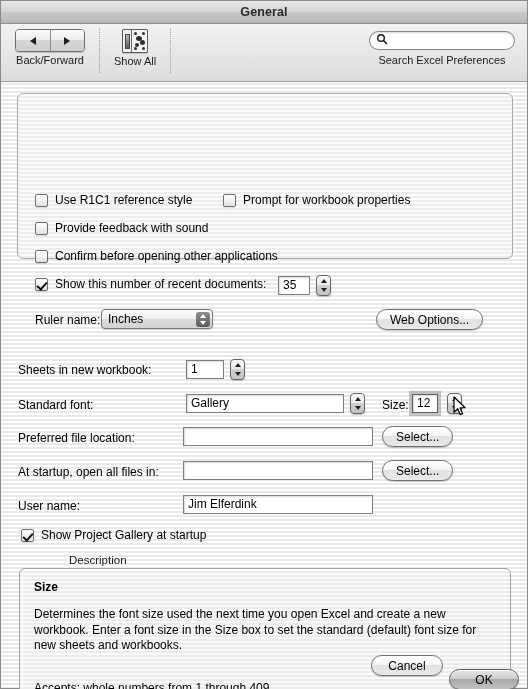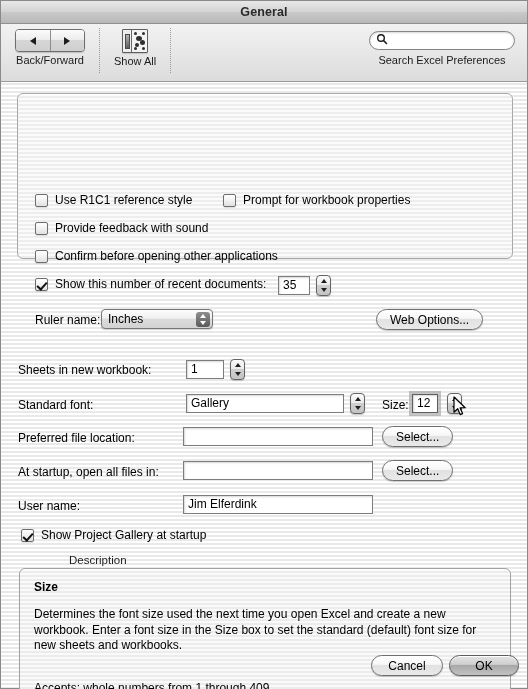--- a/index.html
+++ b/index.html
@@ -354,21 +354,21 @@
 
     <div class="desc-title">Description</div>
     <div class="descbox">
       <p class="desc-h">Size</p>
       <p class="desc-p">Determines the font size used the next time you open Excel and create a new workbook. Enter a font size in the Size box to set the standard (default) font size for new sheets and workbooks.</p>
       <div class="desc-accept">Accepts: whole numbers from 1 through 409.</div>
     </div>
 
     <div class="footer">
       <div class="btn" style="position:absolute;right:84px;bottom:14px;width:72px;padding:0;">Cancel</div>
-      <div class="btn default" style="position:absolute;right:8px;bottom:14px;width:70px;padding:0;">OK</div>
+      <div class="btn default" style="position:absolute;right:8px;bottom:0;width:70px;padding:0;">OK</div>
     </div>
 
     <span class="cursor">
       <svg width="15" height="21" viewBox="0 0 15 21">
         <path d="M1,1 L1,16.2 L4.7,12.7 L7.2,18.6 L9.6,17.6 L7.1,11.9 L12.2,11.7 Z" fill="#ffffff" stroke="#000000" stroke-width="1.2" stroke-linejoin="round"></path>
       </svg>
     </span>
 
   </div>
 </div>

